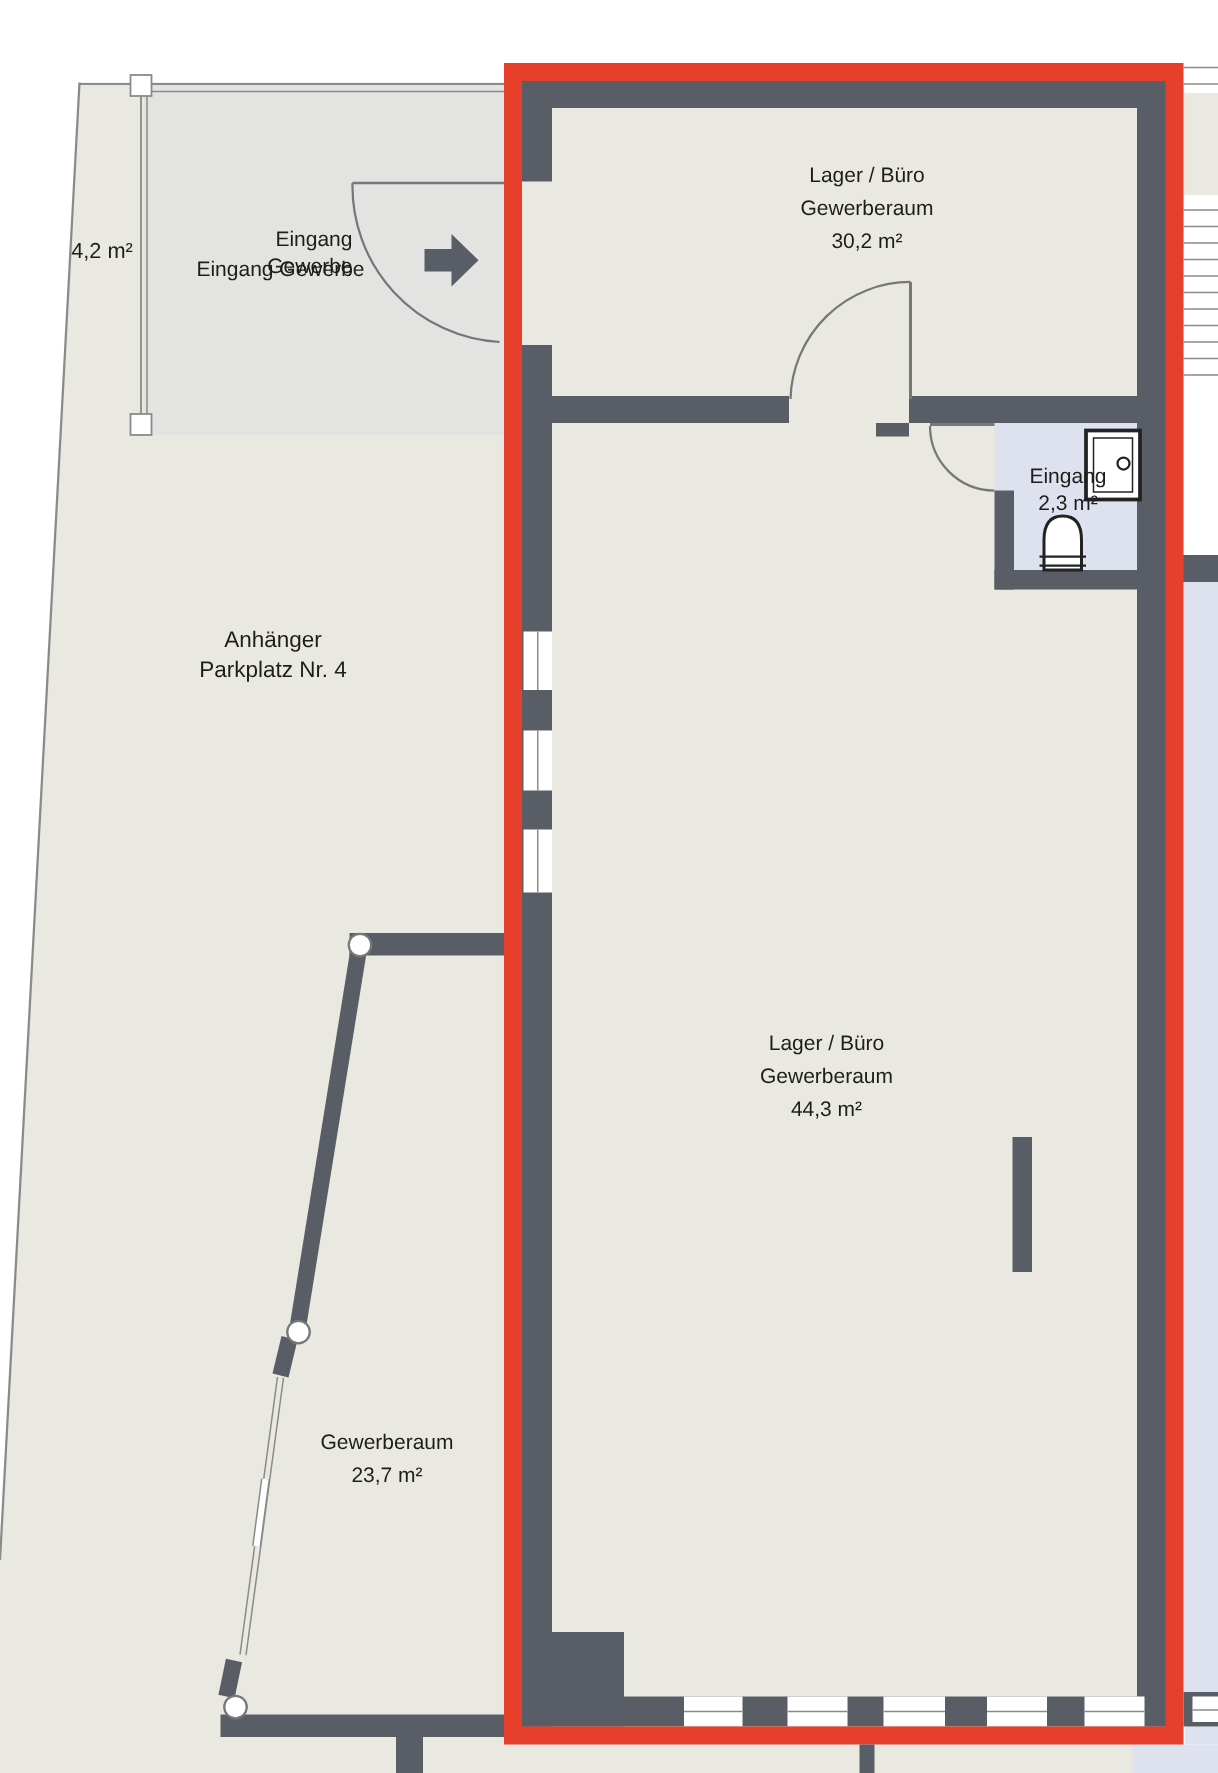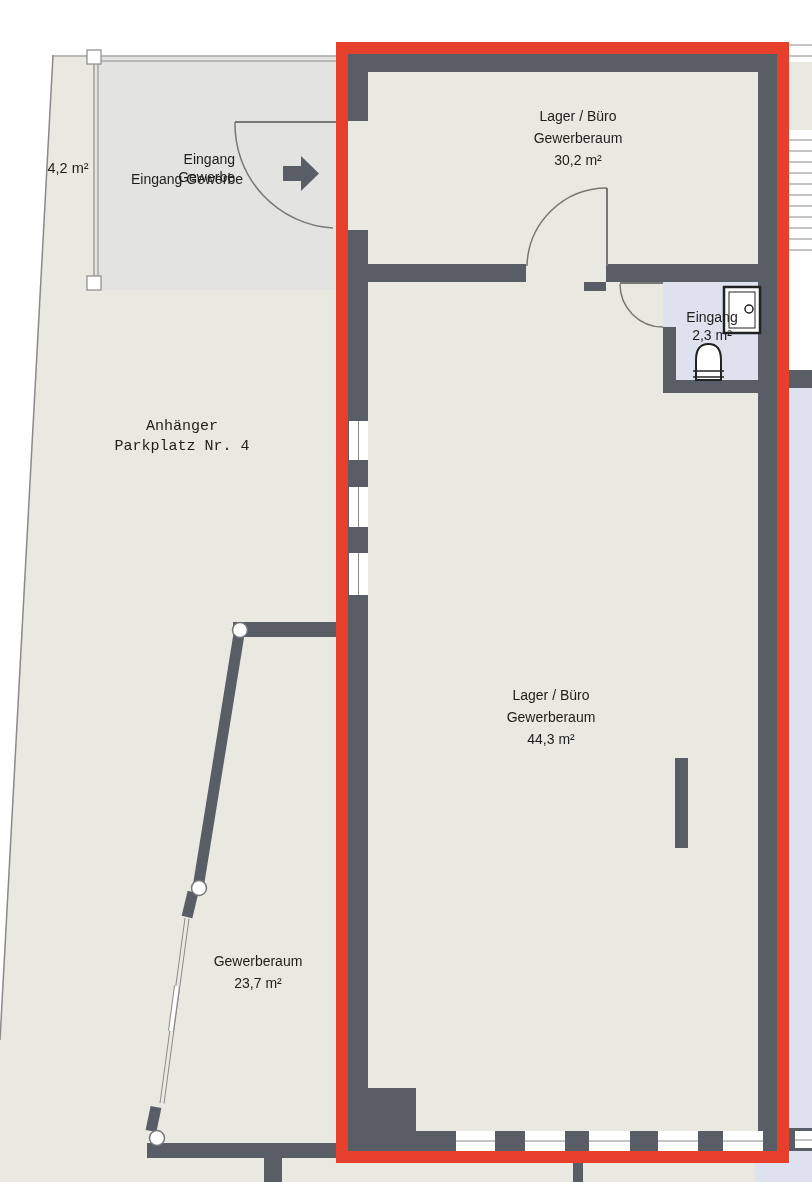--- a/index.html
+++ b/index.html
@@ -161,21 +161,21 @@
   <span>Lager / Büro</span>
   <span>Gewerberaum</span>
   <span>30,2 m²</span>
 </div>
 
 <div class="lbl" style="left:657px;top:308px;width:110px;line-height:18px;">
   <span>Eingang</span>
   <span>2,3 m²</span>
 </div>
 
-<div class="lbl" style="left:102px;top:417px;width:160px;line-height:20px;font-size:15px;font-family:Liberation Mono, monospace;">
+<div class="lbl" style="left:102px;top:417px;width:160px;line-height:20px;font-size:15px;">
   <span>Anhänger</span>
   <span>Parkplatz Nr. 4</span>
 </div>
 
 <div class="lbl" style="left:471px;top:684px;width:160px;">
   <span>Lager / Büro</span>
   <span>Gewerberaum</span>
   <span>44,3 m²</span>
 </div>
 

